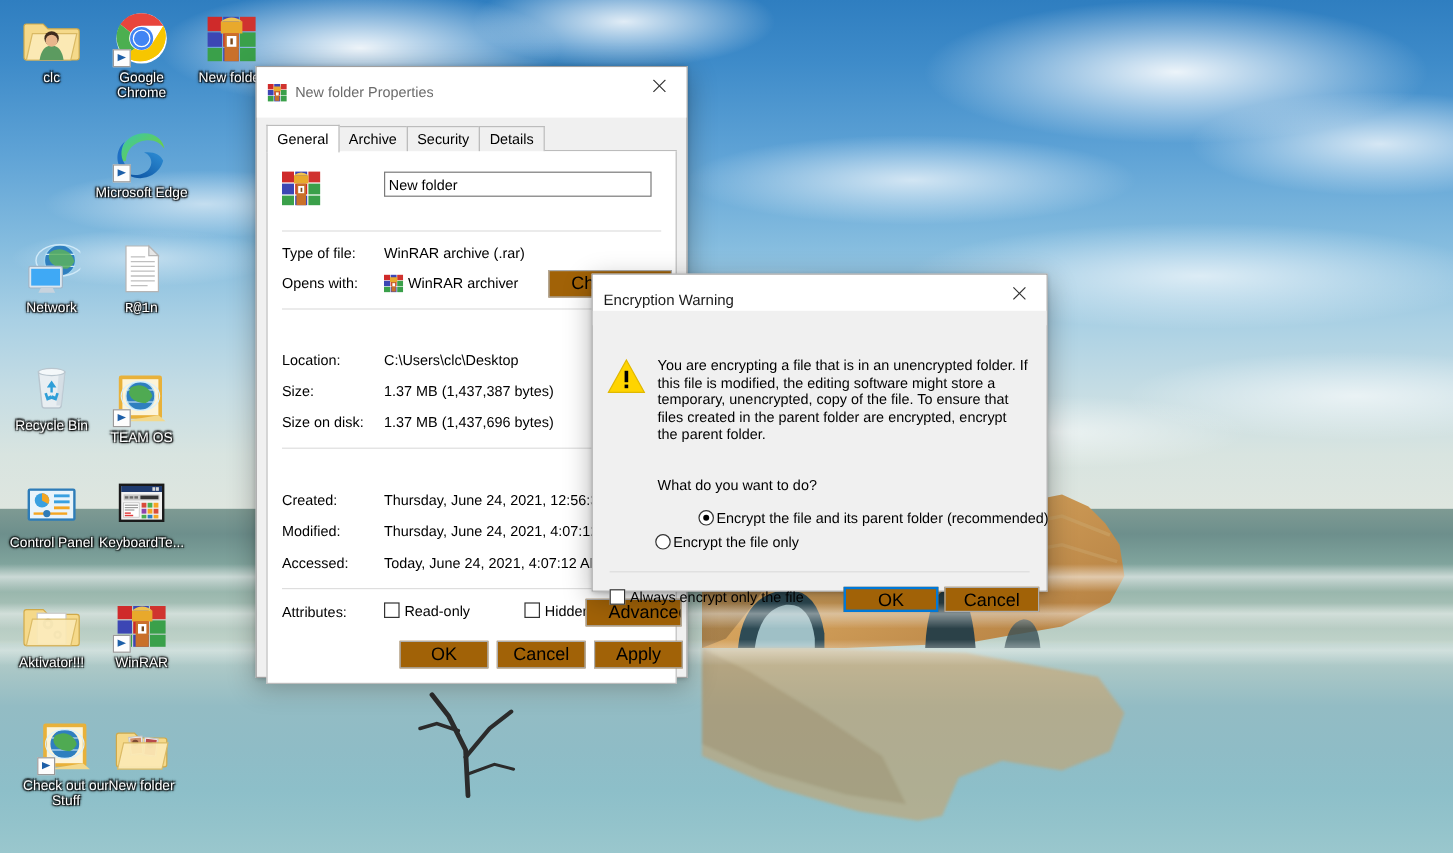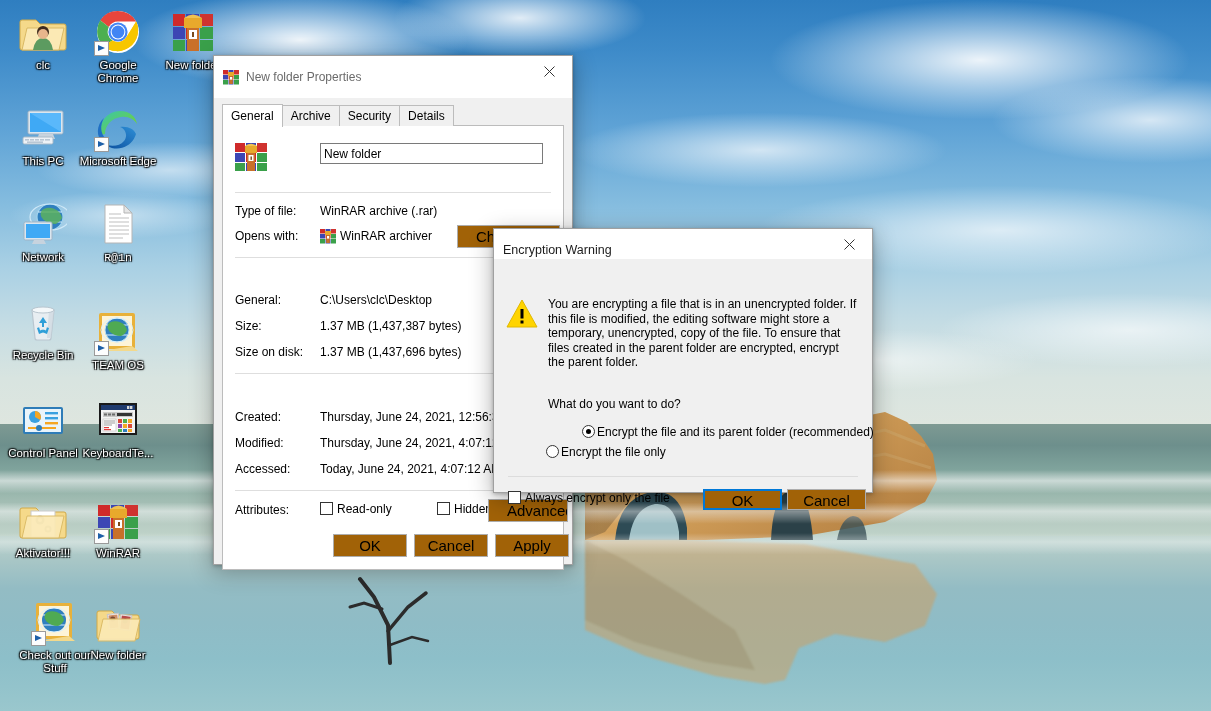--- a/index.html
+++ b/index.html
@@ -373,40 +373,20 @@
         <path d="M15 10 h18 v10 h-18 z" fill="#e8a92c"></path>
         <path d="M15 10 q9 -7 18 0 z" fill="#f0c250"></path>
         <rect x="18" y="20" width="12" height="23" fill="#c9702a"></rect>
         <rect x="20" y="22" width="8" height="9" fill="#ffffff"></rect>
         <rect x="23" y="24" width="2" height="5" fill="#7a4a1c"></rect>
       </svg>
     </div>
     <div class="lbl">New folder</div>
   </div>
 
-  <div class="dicon" style="left:4px; top:104px;">
-    <div class="glyph">
-      <svg viewBox="0 0 48 48" width="48" height="48">
-        <rect x="9" y="7" width="35" height="23" rx="1.5" fill="#dbe6ef" stroke="#9fb4c6"></rect>
-        <rect x="11" y="9" width="31" height="19" fill="#3fa9f5"></rect>
-        <path d="M11 9 h31 v19 z" fill="#6cc3ff" opacity=".6"></path>
-        <path d="M20 30 h14 l2 5 h-18 z" fill="#c7d3de"></path>
-        <rect x="4" y="33" width="30" height="7" rx="1.5" fill="#eef2f6" stroke="#a9bac8"></rect>
-        <g fill="#b9c7d4">
-          <rect x="6" y="35" width="4" height="1.6"></rect>
-            <rect x="11" y="35" width="4" height="1.6"></rect>
-          <rect x="16" y="35" width="4" height="1.6"></rect>
-            <rect x="21" y="35" width="4" height="1.6"></rect>
-          <rect x="26" y="35" width="5" height="1.6"></rect>
-          <rect x="8" y="37.4" width="16" height="1.6"></rect>
-        </g>
-      </svg>
-    </div>
-    <div class="lbl">This PC</div>
-  </div>
 
   <div class="dicon" style="left:79px; top:104px;">
     <div class="glyph">
       <svg viewBox="0 0 48 48" width="48" height="48">
         <defs>
           <linearGradient id="gEdgeA" x1="0" y1="1" x2="1" y2="0">
             <stop offset="0%" stop-color="#0a4d9c"></stop>
               <stop offset="100%" stop-color="#2e8fd6"></stop>
           </linearGradient>
           <linearGradient id="gEdgeB" x1="0" y1="0" x2="1" y2="1">
@@ -702,21 +682,21 @@
             <rect x="6.2" y="7" width="3.6" height="8" fill="#c9702a"></rect>
             <rect x="7" y="8" width="2.2" height="2.6" fill="#fff"></rect>
           </svg>
           <span class="fvalue" style="left:105px;">WinRAR archiver</span>
           <button class="btn" style="position:absolute; left:222px; top:-4px; width:103px;">Change...</button>
         </div>
 
         <div class="sep" style="top:131px;"></div>
 
         <div class="frow" style="top:167px; right:12px;">
-          <span class="flabel">General:</span>
+          <span class="flabel">Location:</span>
           <span class="fvalue">C:\Users\clc\Desktop</span>
         </div>
 
         <div class="frow" style="top:193px; right:12px;">
           <span class="flabel">Size:</span>
           <span class="fvalue">1.37 MB (1,437,387 bytes)</span>
         </div>
 
         <div class="frow" style="top:219px; right:12px;">
           <span class="flabel">Size on disk:</span>

